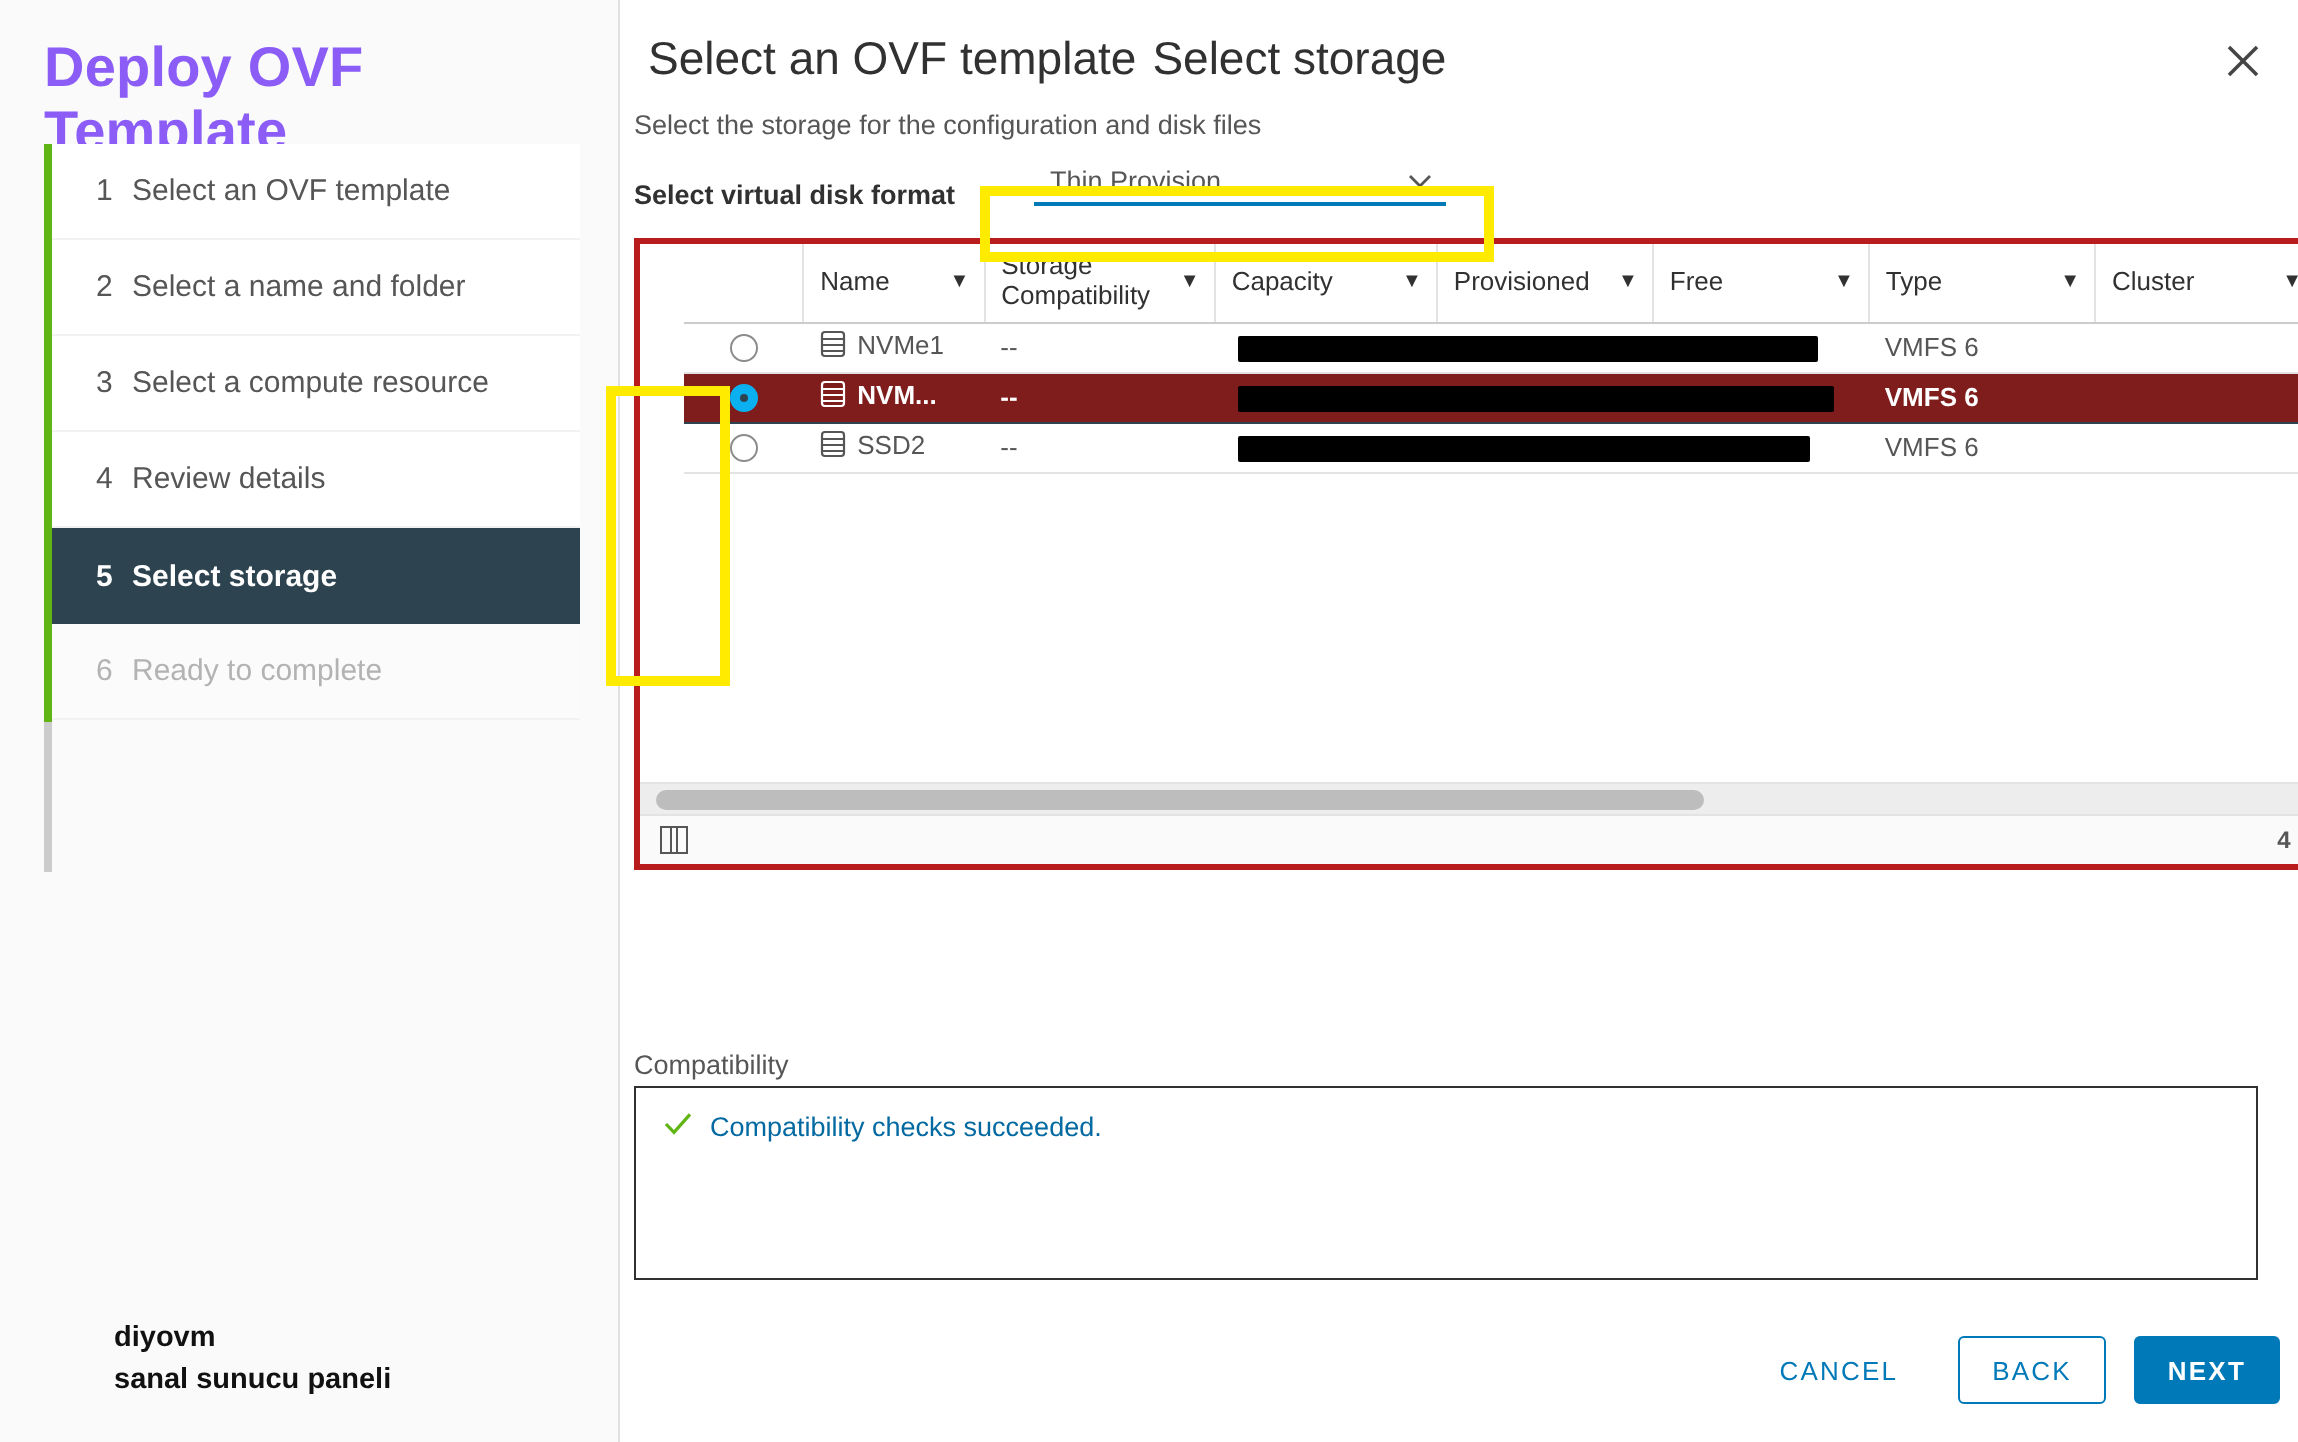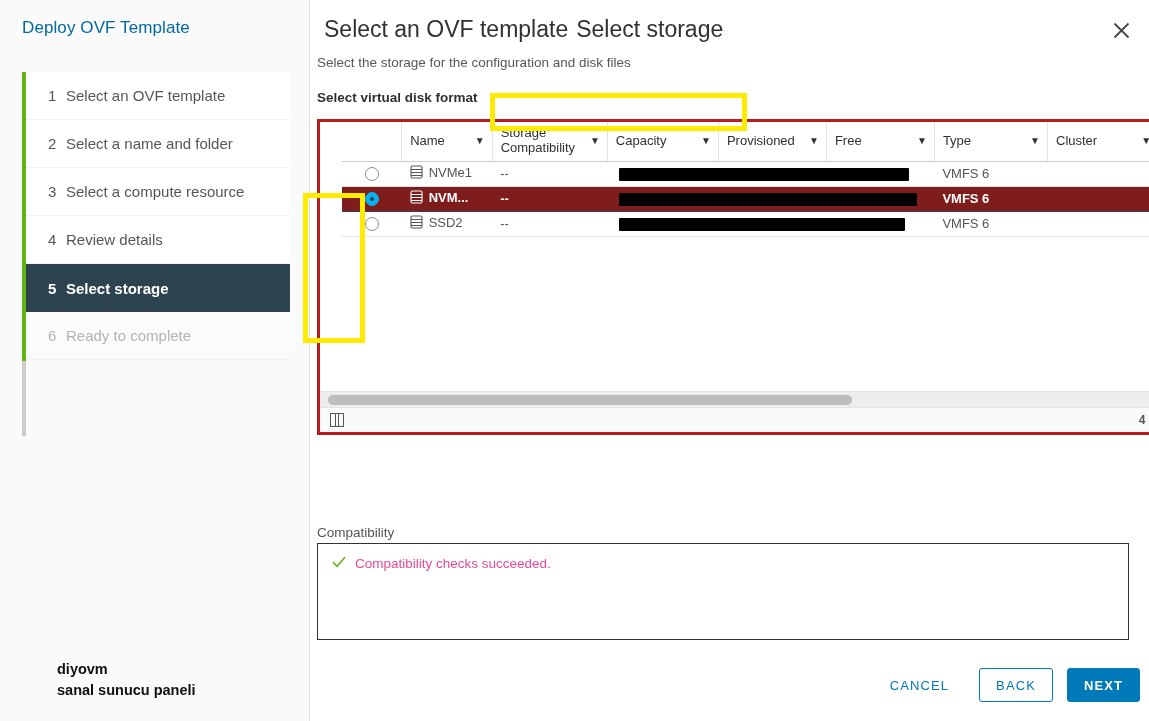--- a/index.html
+++ b/index.html
@@ -24,23 +24,23 @@
     position: relative;
     width: 310px;
     height: 721px;
     background: #fafafa;
     border-right: 1px solid #e0e0e0;
     flex: 0 0 310px;
   }
   .wizard-title {
     position: absolute;
     left: 22px; top: 18px;
-    font-size: 17px;
-    font-weight: 400;
-    color: #0369a1;
+    font-size: 28px;
+    font-weight: 700;
+    color: #8b5cf6;
     letter-spacing: 0.1px;
   }
   .steps {
     position: absolute;
     left: 22px; top: 72px;
     width: 268px;
   }
   .step-rail {
     position: absolute;
     left: 0; top: 0;
@@ -340,21 +340,21 @@
     left: 7px; top: 543px;
     width: 812px; height: 97px;
     border: 1px solid #313131;
     background: #fff;
     padding: 12px 14px;
   }
   .compat-line {
     display: flex;
     align-items: center;
     font-size: 13.5px;
-    color: #ec4899;
+    color: #0369a1;
   }
   .check-ico {
     display:inline-block;
     margin-right: 9px;
     color: #60b515;
   }
 
   
   .footer-btns {
     position: absolute;
@@ -436,20 +436,28 @@
       <span>Select an OVF template</span><span class="sub2">Select storage</span>
     </div>
 
     <div class="page-desc">Select the storage for the configuration and disk files</div>
 
     <div class="form-area">
 
 
       <div class="frow" style="height:28px;">
         <span class="flabel">Select virtual disk format</span>
+        <div class="select" id="disk-format-select">
+          <span>Thin Provision</span>
+          <span class="chev">
+            <svg width="12" height="8" viewBox="0 0 12 8">
+                <polyline points="1,1.5 6,6.5 11,1.5" fill="none" stroke="#565656" stroke-width="1.4"></polyline>
+              </svg>
+          </span>
+        </div>
       </div>
 
       <div class="frow" style="height:28px;">
         <span class="flabel">VM Storage Policy</span>
       </div>
 
       <div class="frow" style="margin-top:2px;">
         <span class="chk"></span>
         <span class="chk-label">Disable Storage DRS for this virtual machine</span>
       </div>

